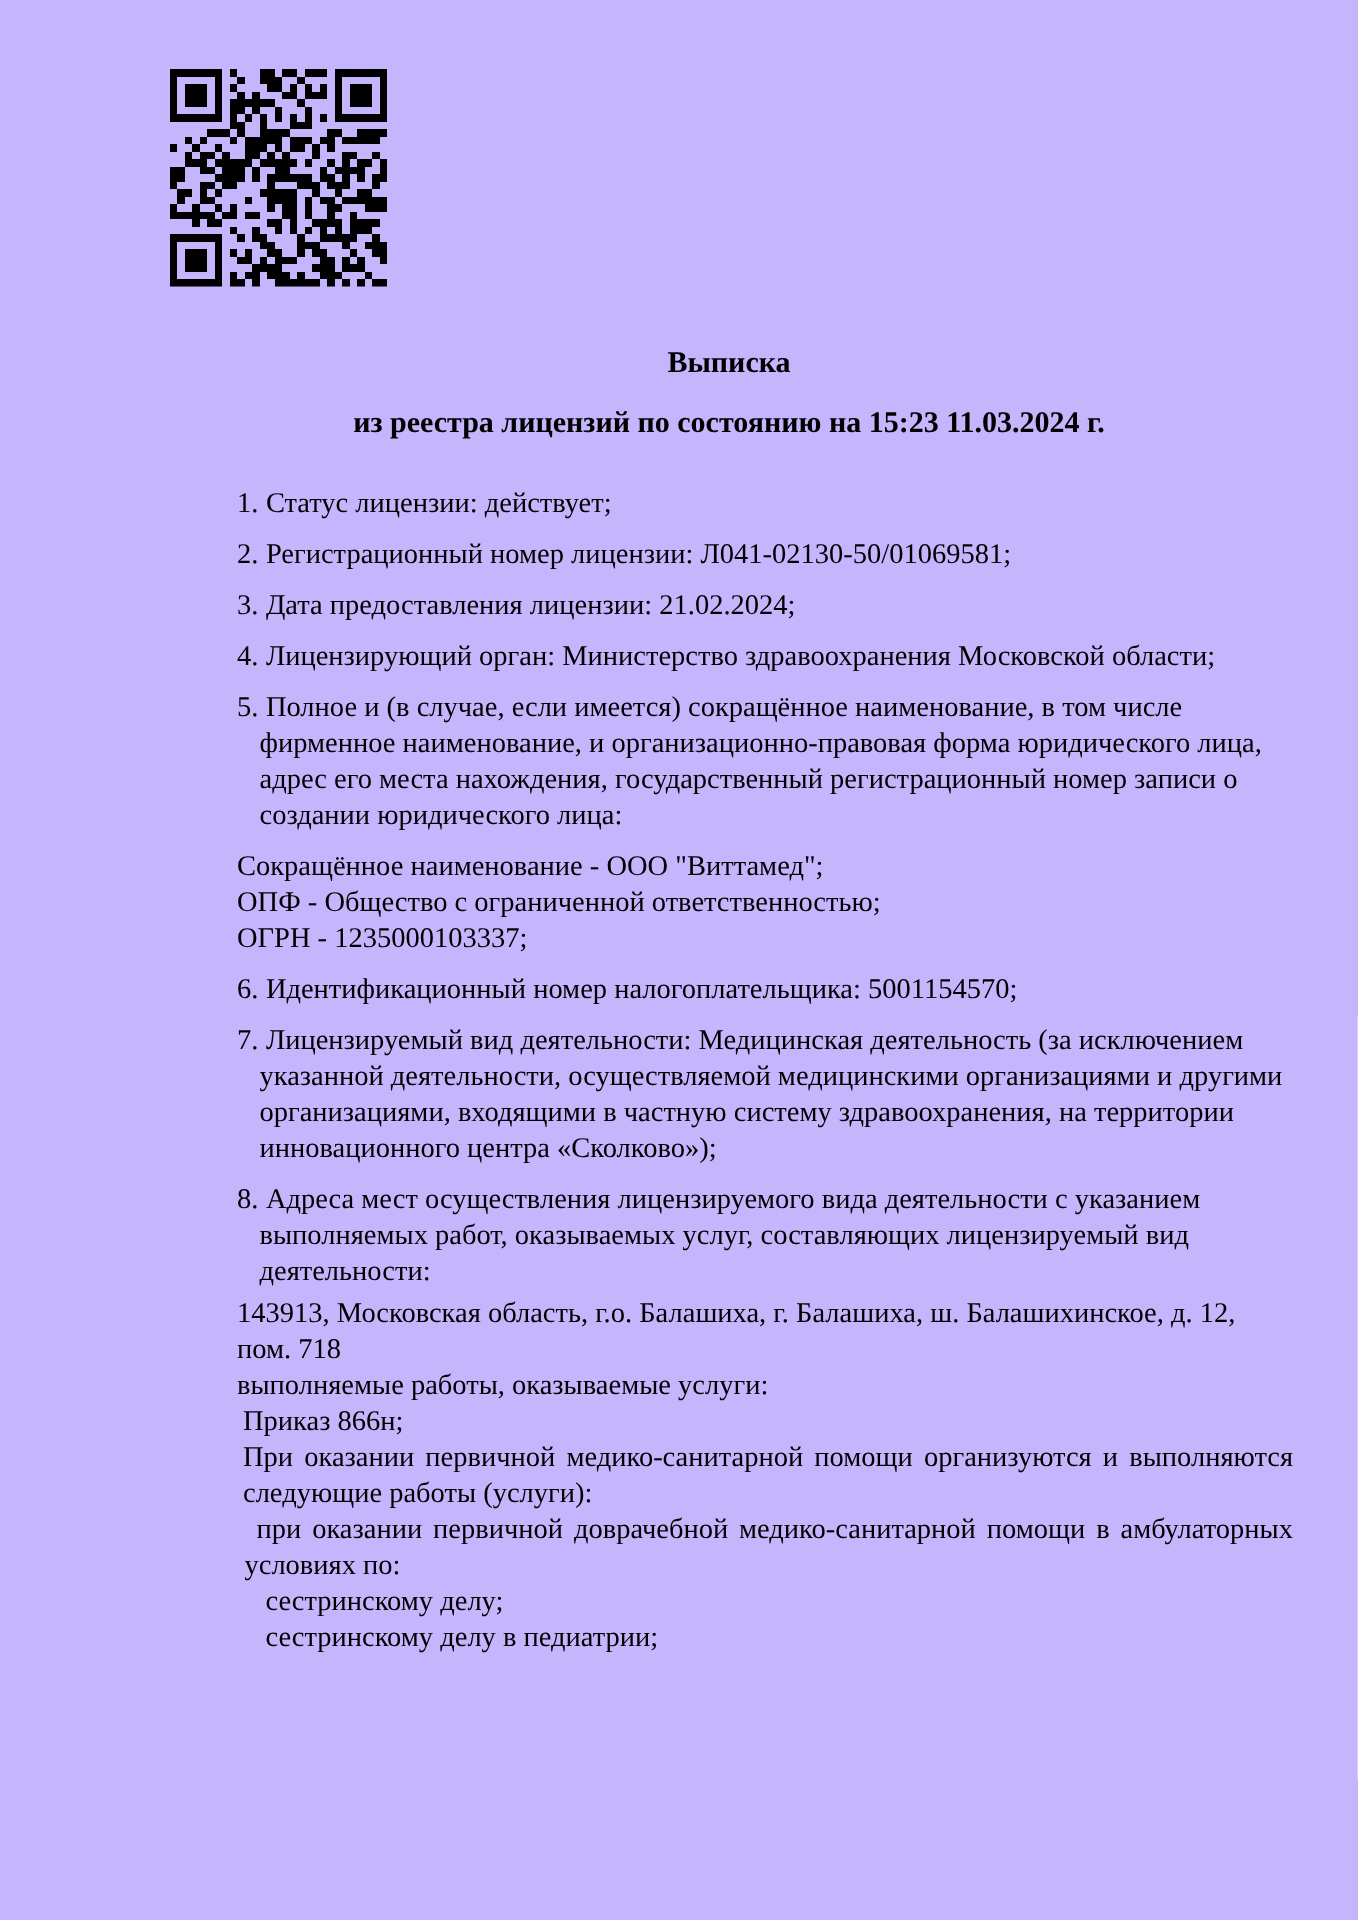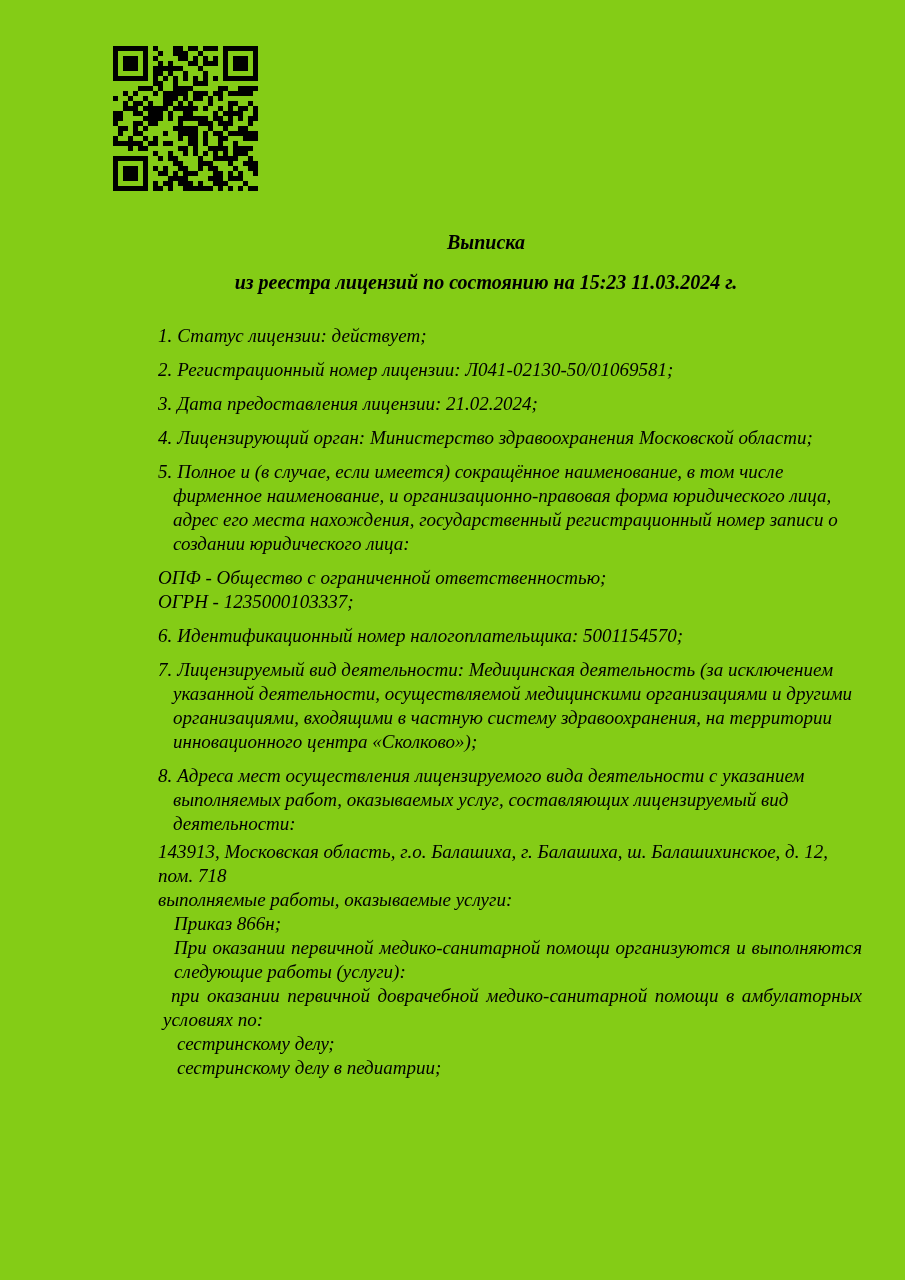--- a/index.html
+++ b/index.html
@@ -9,22 +9,21 @@
     width: 905px;
     height: 1280px;
     position: relative;
     font-family: "Liberation Serif", "DejaVu Serif", serif;
     color: #000000;
     overflow: hidden;
   }
   .page {
     position: absolute;
     inset: 0;
-    background: #84cc16;
-    font-style: italic;
+    background: #c4b5fd;
   }
   .qr {
     position: absolute;
     left: 113px;
     top: 46px;
     width: 145px;
     height: 145px;
   }
   .qr svg { width: 100%; height: 100%; display: block; shape-rendering: crispEdges; }
   .content {
@@ -46,21 +45,21 @@
   .body-text { margin-top: 30px; }
   p { margin: 0; }
   p.item {
     padding-left: 15px;
     text-indent: -15px;
     margin-bottom: 10px;
   }
   p.item .num { margin-right: 5px; }
   .org-block { margin-bottom: 10px; }
   .items-2 .item:last-child { margin-bottom: 4px; }
-  .ind1 { margin-left: 16px; }
+  .ind1 { margin-left: 4px; }
   .ind2 { margin-left: 5px; text-indent: 8px; }
   .ind3 { margin-left: 19px; }
   .just { text-align: justify; }
 </style>
 </head>
 <body>
 
 <div class="page">
 
   <div class="qr">
@@ -414,20 +413,21 @@
 
       <div class="items-1">
         <p class="item"><span class="num">1.</span><span>Статус лицензии: действует;</span></p>
         <p class="item"><span class="num">2.</span><span>Регистрационный номер лицензии: Л041-02130-50/01069581;</span></p>
         <p class="item"><span class="num">3.</span><span>Дата предоставления лицензии: 21.02.2024;</span></p>
         <p class="item"><span class="num">4.</span><span>Лицензирующий орган: Министерство здравоохранения Московской области;</span></p>
         <p class="item"><span class="num">5.</span><span>Полное и (в случае, если имеется) сокращённое наименование, в том числе фирменное наименование, и организационно-правовая форма юридического лица, адрес его места нахождения, государственный регистрационный номер записи о создании юридического лица:</span></p>
       </div>
 
       <div class="org-block">
+        <p>Сокращённое наименование - ООО "Виттамед";</p>
         <p>ОПФ - Общество с ограниченной ответственностью;</p>
         <p>ОГРН - 1235000103337;</p>
       </div>
 
       <div class="items-2">
         <p class="item"><span class="num">6.</span><span>Идентификационный номер налогоплательщика: 5001154570;</span></p>
         <p class="item"><span class="num">7.</span><span>Лицензируемый вид деятельности: Медицинская деятельность (за исключением указанной деятельности, осуществляемой медицинскими организациями и другими организациями, входящими в частную систему здравоохранения, на территории инновационного центра «Сколково»);</span></p>
         <p class="item"><span class="num">8.</span><span>Адреса мест осуществления лицензируемого вида деятельности с указанием выполняемых работ, оказываемых услуг, составляющих лицензируемый вид деятельности:</span></p>
       </div>
 

